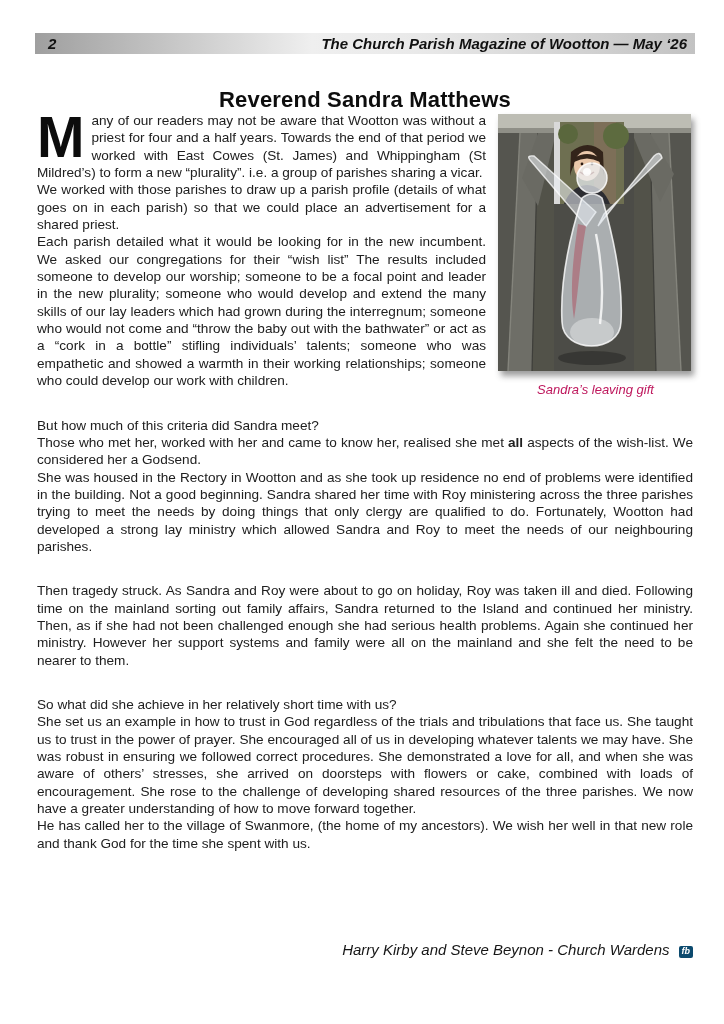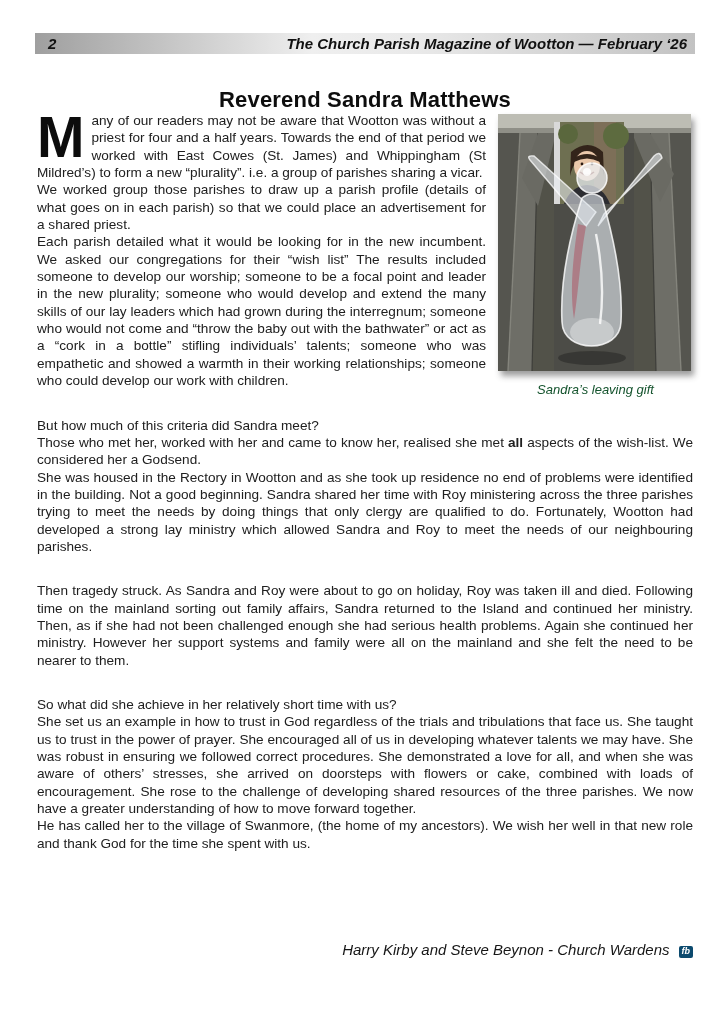--- a/index.html
+++ b/index.html
@@ -43,42 +43,42 @@
   
   .gift-figure{
     float:right;margin:2px 0 8px 12px;width:195px;
   }
   .gift-photo{
     width:193px;height:257px;display:block;
     box-shadow:3px 5px 6px rgba(40,40,40,0.45);
   }
   .gift-caption{
     margin-top:11px;text-align:center;font-style:italic;
-    font-size:13px;color:#14532d;line-height:15px;
+    font-size:13px;color:#be185d;line-height:15px;
   }
   
   .byline-row{
     position:absolute;left:37px;top:941px;width:656px;
     text-align:right;font-size:15px;font-style:italic;color:#161616;
   }
   .end-marker{
     display:inline-block;background:#0c4a6e;color:#fff;
     font-size:9px;font-weight:bold;font-style:italic;
     padding:1px 3px 2px 3px;margin-left:9px;border-radius:2px;
     vertical-align:1px;line-height:9px;
   }
 </style>
 </head>
 <body>
 
 <div class="page">
 
   <div class="header-bar">
     <span class="page-number">2</span>
-    <span class="magazine-title">The Church Parish Magazine of Wootton — February ‘26</span>
+    <span class="magazine-title">The Church Parish Magazine of Wootton — May ‘26</span>
   </div>
 
   <h1 class="article-title">Reverend Sandra Matthews</h1>
 
   <div class="article-body">
     <figure class="gift-figure" style="margin:2px 0 8px 12px;">
       <svg class="gift-photo" viewBox="0 0 193 257" width="193" height="257" xmlns="http://www.w3.org/2000/svg">
 
         <rect x="0" y="0" width="193" height="257" fill="#61615c"></rect>
 
@@ -135,21 +135,21 @@
           <path d="M98,120 C104,150 106,180 102,210" stroke="rgba(255,255,255,0.8)" stroke-width="2.4" fill="none"></path>
           <ellipse cx="94" cy="218" rx="22" ry="14" fill="rgba(255,255,255,0.35)"></ellipse>
 
           <ellipse cx="94" cy="244" rx="34" ry="7" fill="rgba(30,30,28,0.45)"></ellipse>
         </g>
       </svg>
       <figcaption class="gift-caption">Sandra’s leaving gift</figcaption>
     </figure>
 
   <p class="para"><span class="dropcap">M</span><span>any of our readers may not be aware that Wootton was without a priest for four and a half years. Towards the end of that period we worked with East Cowes (St. James) and Whippingham (St Mildred’s) to form a new “plurality”. i.e. a group of parishes sharing a vicar.</span></p>
-      <p class="para"><span>We worked group those parishes to draw up a parish profile (details of what goes on in each parish) so that we could place an advertisement for a shared priest.</span></p>
+      <p class="para"><span>We worked with those parishes to draw up a parish profile (details of what goes on in each parish) so that we could place an advertisement for a shared priest.</span></p>
       <p class="para"><span>Each parish detailed what it would be looking for in the new incumbent. We asked our congregations for their “wish list” The results included someone to develop our worship; someone to be a focal point and leader in the new plurality; someone who would develop and extend the many skills of our lay leaders which had grown during the interregnum; someone who would not come and “throw the baby out with the bathwater” or act as a “cork in a bottle” stifling individuals’ talents; someone who was empathetic and showed a warmth in their working relationships; someone who could develop our work with children.</span></p>
       <p class="para gap"><span>But how much of this criteria did Sandra meet?</span></p>
       <p class="para"><span>Those who met her, worked with her and came to know her, realised she met </span><span class="b">all</span><span> aspects of the wish-list. We considered her a Godsend.</span></p>
       <p class="para"><span>She was housed in the Rectory in Wootton and as she took up residence no end of problems were identified in the building. Not a good beginning. Sandra shared her time with Roy ministering across the three parishes trying to meet the needs by doing things that only clergy are qualified to do. Fortunately, Wootton had developed a strong lay ministry which allowed Sandra and Roy to meet the needs of our neighbouring parishes.</span></p>
       <p class="para gap"><span>Then tragedy struck. As Sandra and Roy were about to go on holiday, Roy was taken ill and died. Following time on the mainland sorting out family affairs, Sandra returned to the Island and continued her ministry. Then, as if she had not been challenged enough she had serious health problems. Again she continued her ministry. However her support systems and family were all on the mainland and she felt the need to be nearer to them.</span></p>
       <p class="para gap"><span>So what did she achieve in her relatively short time with us?</span></p>
       <p class="para"><span>She set us an example in how to trust in God regardless of the trials and tribulations that face us. She taught us to trust in the power of prayer. She encouraged all of us in developing whatever talents we may have. She was robust in ensuring we followed correct procedures. She demonstrated a love for all, and when she was aware of others’ stresses, she arrived on doorsteps with flowers or cake, combined with loads of encouragement. She rose to the challenge of developing shared resources of the three parishes. We now have a greater understanding of how to move forward together.</span></p>
       <p class="para"><span>He has called her to the village of Swanmore, (the home of my ancestors). We wish her well in that new role and thank God for the time she spent with us.</span></p>
     </div>
 

